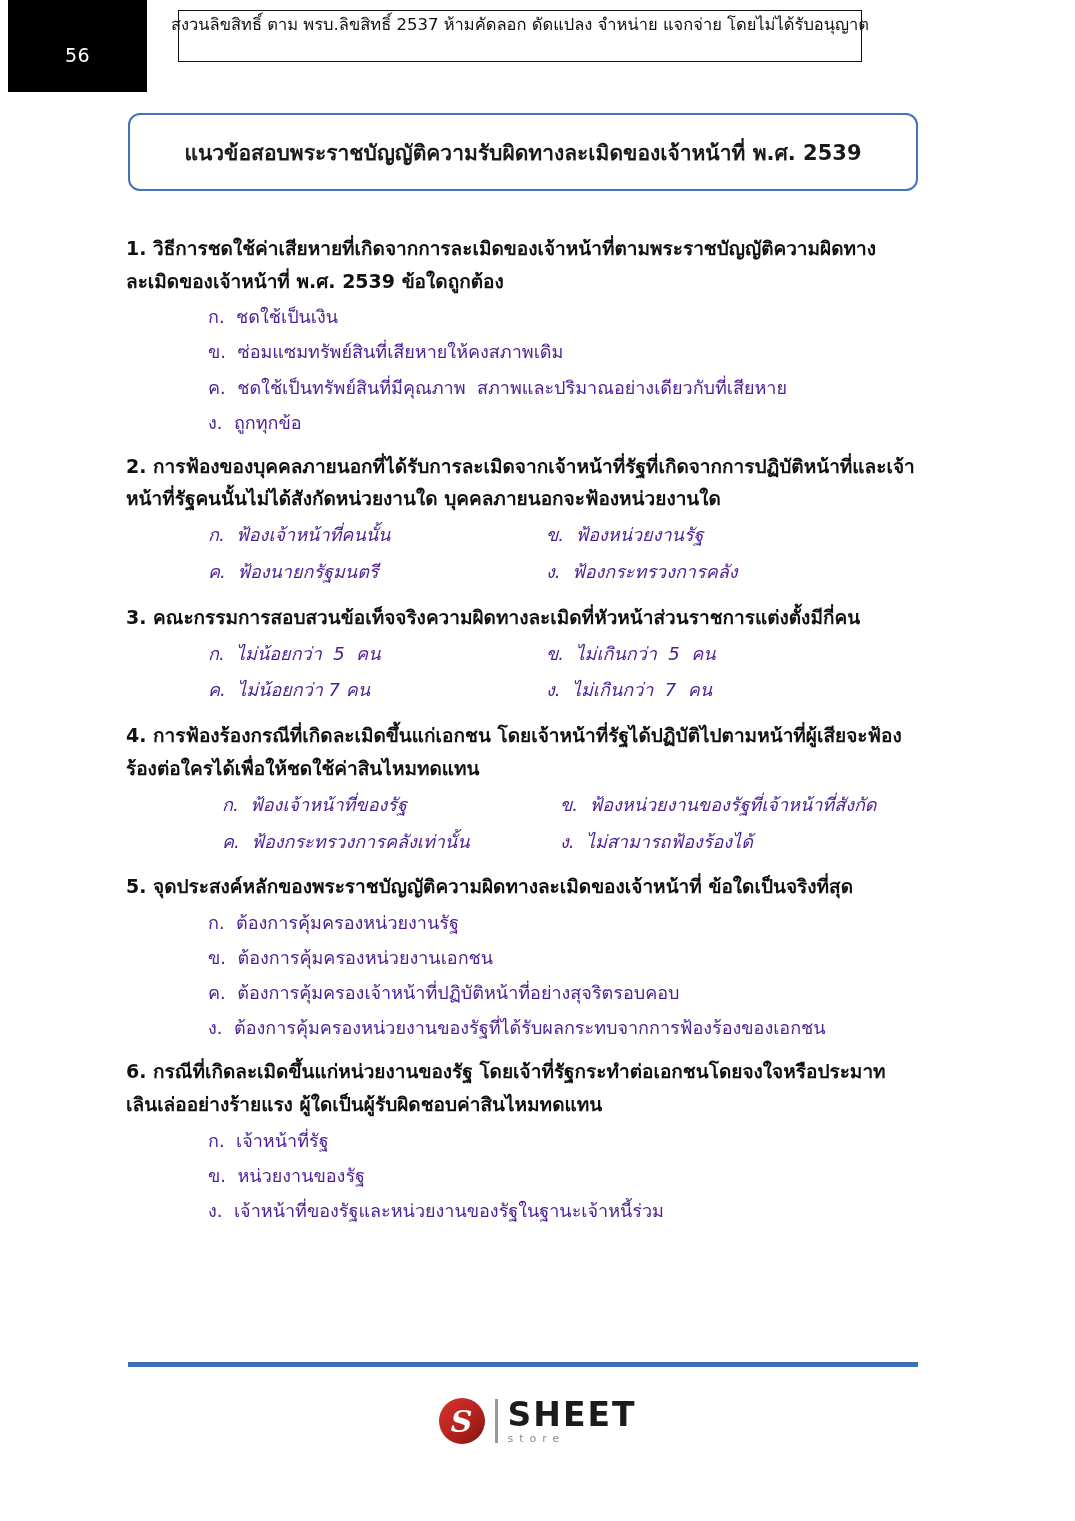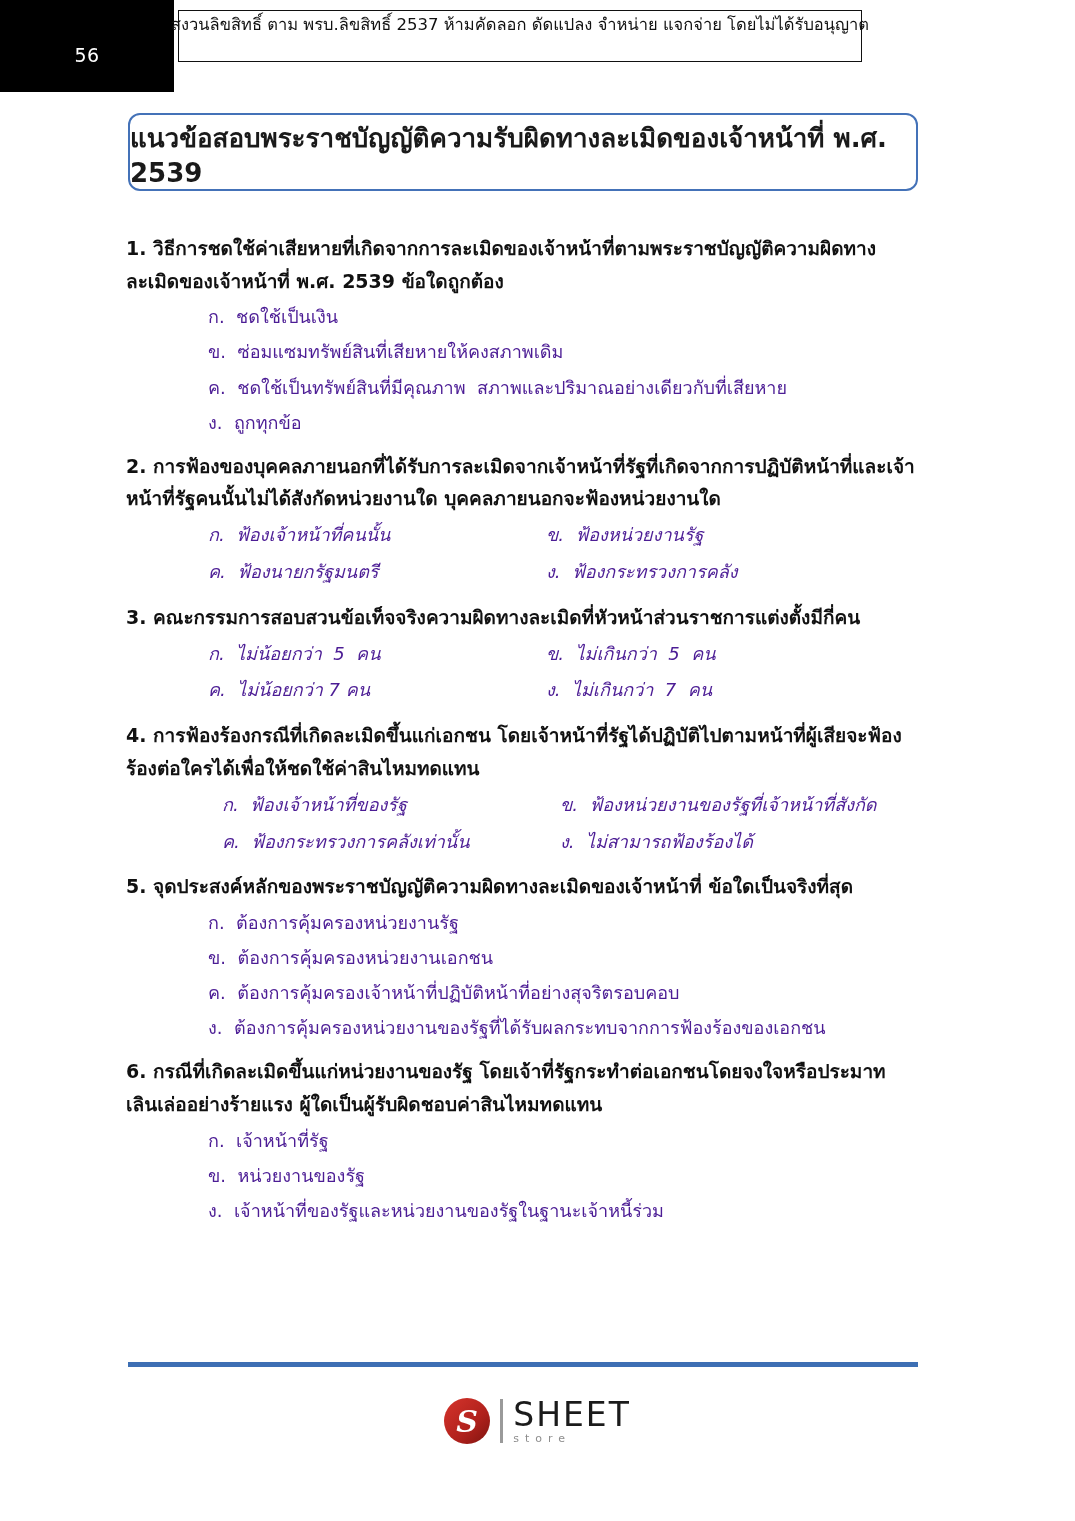--- a/index.html
+++ b/index.html
@@ -13,22 +13,22 @@
     position: relative;
     font-family: "DejaVu Sans", sans-serif;
     color: #000000;
     overflow: hidden;
   }
 
   
   .page-number-block {
     position: absolute;
     top: 0;
-    left: 0;
-    width: 174px;
+    left: 8px;
+    width: 139px;
     height: 92px;
     background: #000000;
     display: flex;
     align-items: center;
     justify-content: center;
   }
   .page-number {
     color: #ffffff;
     font-size: 19px;
     font-family: "DejaVu Sans", sans-serif;
@@ -63,21 +63,21 @@
     height: 78px;
     border: 2.5px solid #4472b8;
     border-radius: 12px;
     background: #ffffff;
     display: flex;
     align-items: center;
     justify-content: center;
     box-sizing: border-box;
   }
   .title-text {
-    font-size: 26px;
+    font-size: 21px;
     font-weight: bold;
     color: #1a1a1a;
   }
 
   
   .content {
     position: absolute;
     top: 232px;
     left: 126px;
     width: 800px;
@@ -159,21 +159,21 @@
     background: #9a9a9a;
   }
   .logo-words {
     display: flex;
     flex-direction: column;
     align-items: flex-start;
     line-height: 1;
   }
   .logo-sheet {
     font-size: 33px;
-    font-weight: normal;
+    font-weight: bold;
     letter-spacing: 2px;
     color: #1b1b1b;
     font-family: "DejaVu Sans", sans-serif;
   }
   .logo-store {
     font-size: 11px;
     letter-spacing: 6px;
     color: #8d8d8d;
     margin-top: 2px;
   }

